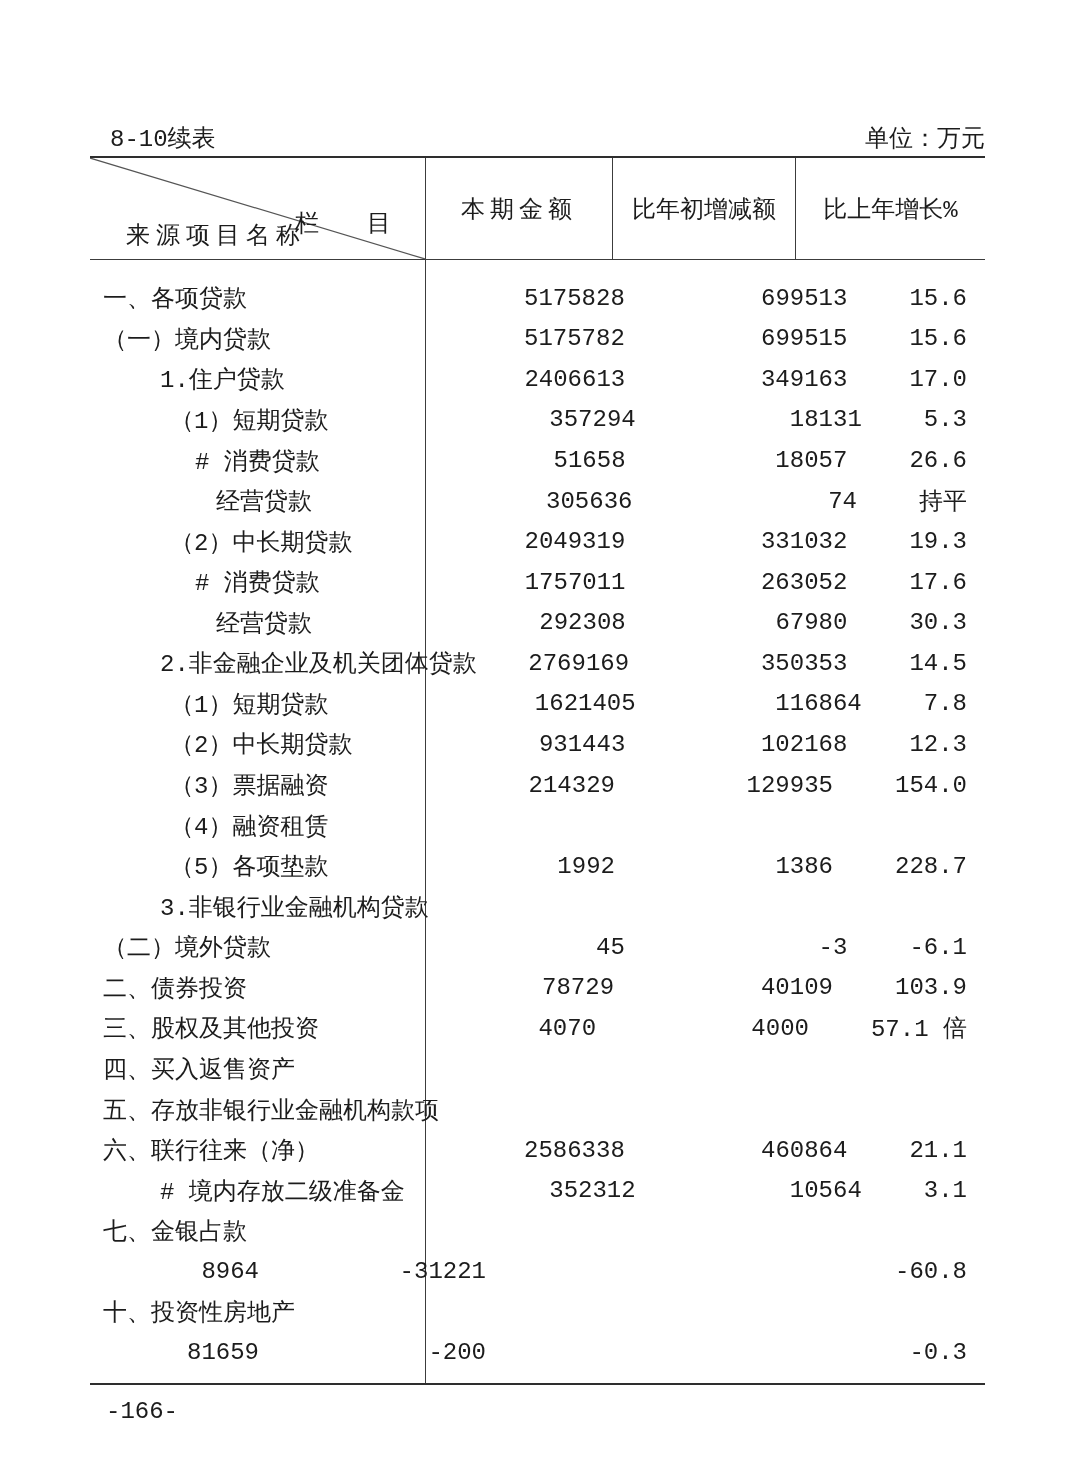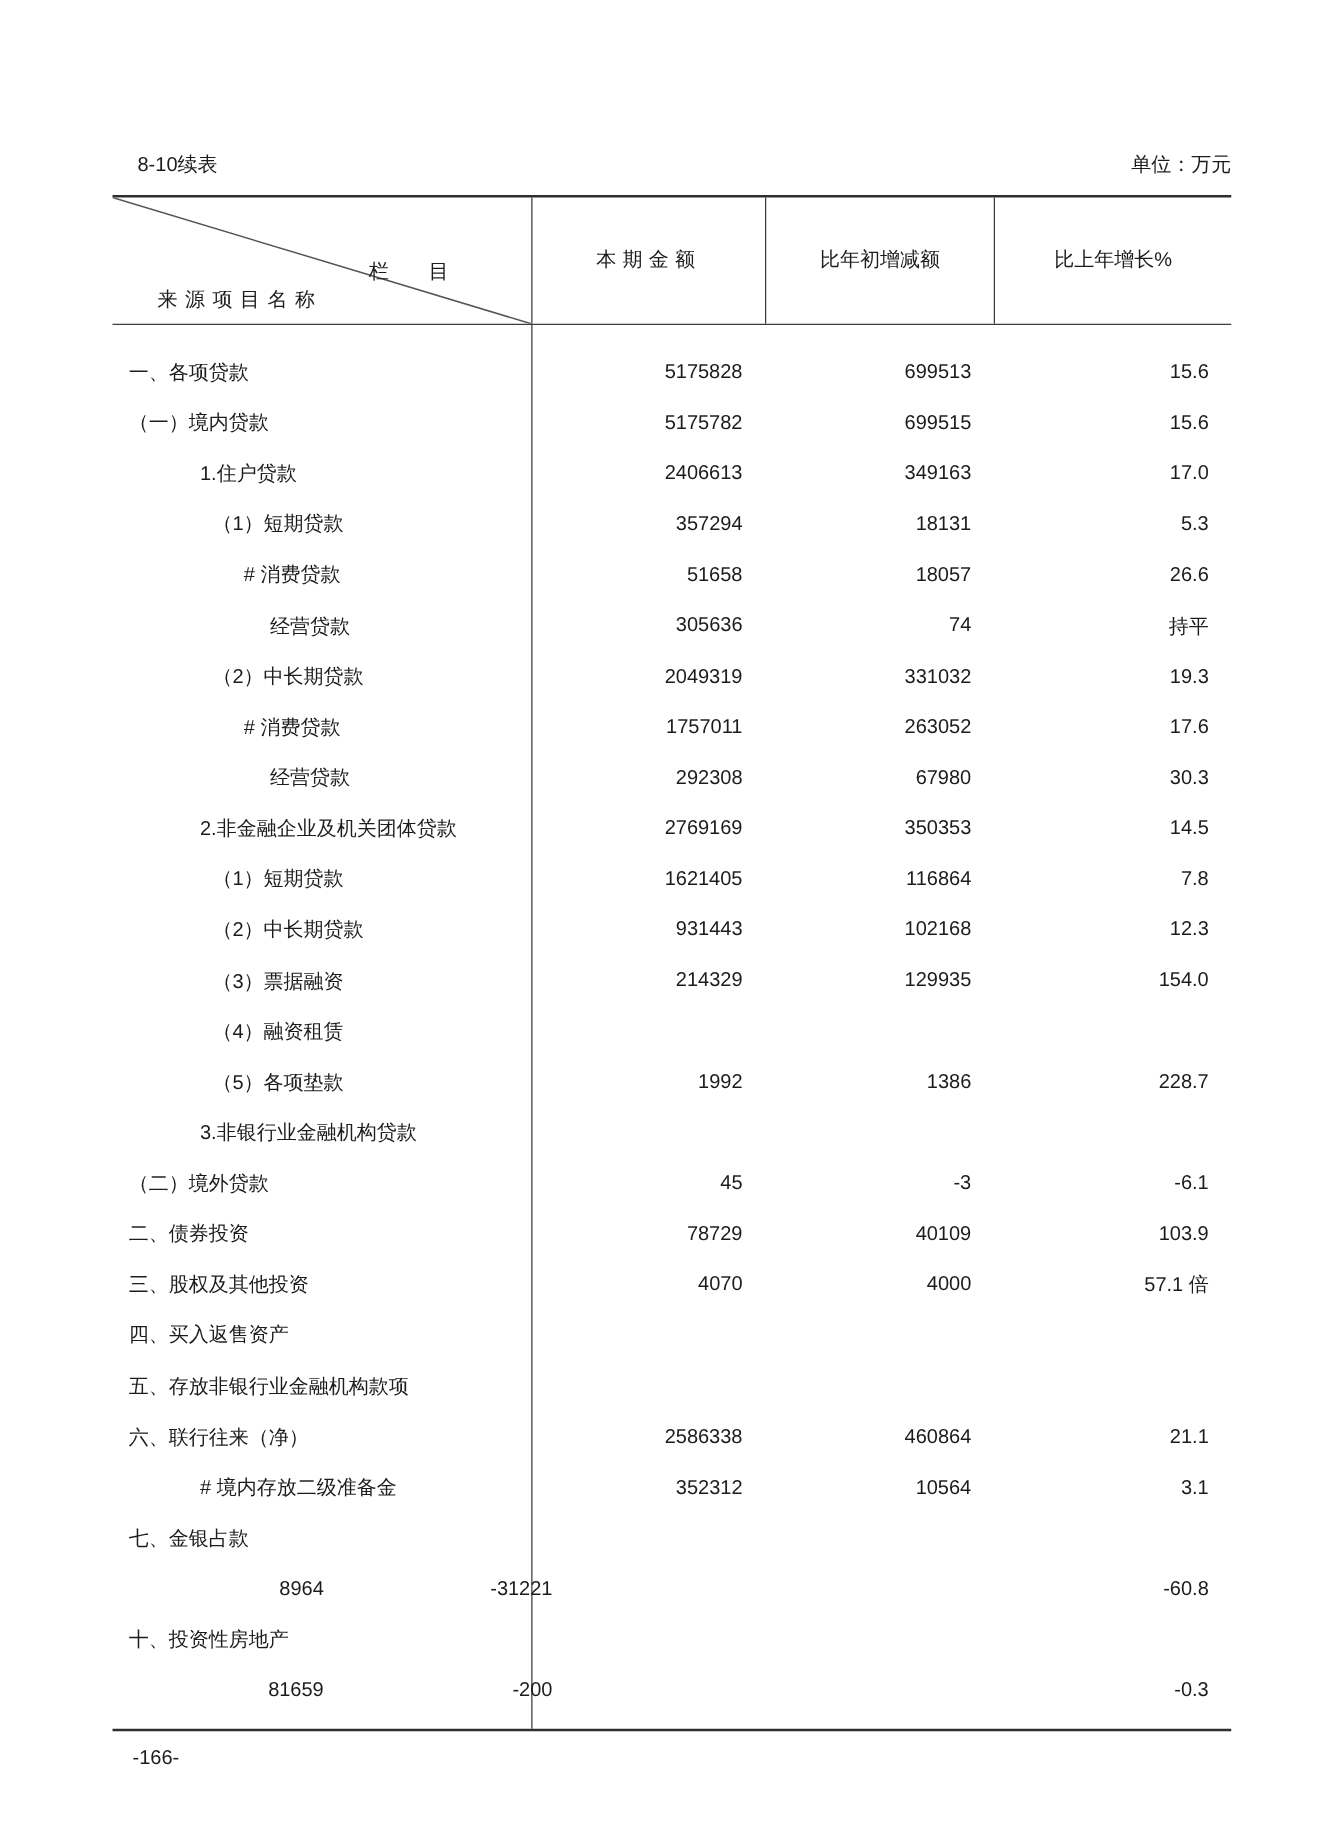--- a/index.html
+++ b/index.html
@@ -1,19 +1,19 @@
 <!DOCTYPE html>
 <html><head>
 <meta charset="utf-8">
 <style>
   html,body { margin:0; padding:0; background:#ffffff; }
   .page {
     position:relative; width:1074px; height:1458px; background:#ffffff;
-    font-family:Liberation Sans, sans-serif;
-    color:#1c1c1c; font-size:16px; overflow:hidden;
+    font-family:Liberation Mono, monospace;
+    color:#1c1c1c; font-size:24px; overflow:hidden;
   }
   
   .caption {
     position:absolute; left:90px; top:122px; width:895px;
     display:flex; justify-content:space-between; align-items:flex-end;
   }
   .caption .title { margin-left:20px; }
 
   
   .table {
@@ -34,21 +34,21 @@
   .hc2 { width:183px; }
   .hc3 { flex:1;text-align:right; }
 
   .tbody { position:absolute; top:102px; left:0; right:0; bottom:0; }
   .vline { position:absolute; left:335px; top:0; bottom:0; width:1px; background:#3c3c3c; }
   .rows {
     position:absolute; left:0; top:0; right:0; bottom:0;
     display:flex; flex-direction:column;
     padding-top:18px; padding-bottom:10px; box-sizing:border-box;
   }
-  .trow { flex:1; display:flex; align-items:center; }
+  .trow { flex:1; display:flex; align-items:center;gap:44px; }
   .lbl { width:335px; box-sizing:border-box; white-space:nowrap; }
   .num { text-align:right; padding-right:18px; box-sizing:border-box; white-space:nowrap; }
   .n1 { width:187px; } .n2 { width:183px; } .n3 { flex:1; }
   .ind0 { padding-left:13px; }
   .ind1 { padding-left:70px; }
   .ind2 { padding-left:80px; }
   .ind3 { padding-left:105px; }
   .ind4 { padding-left:126px; }
 
   .footer { position:absolute; left:106px; top:1398px; }

